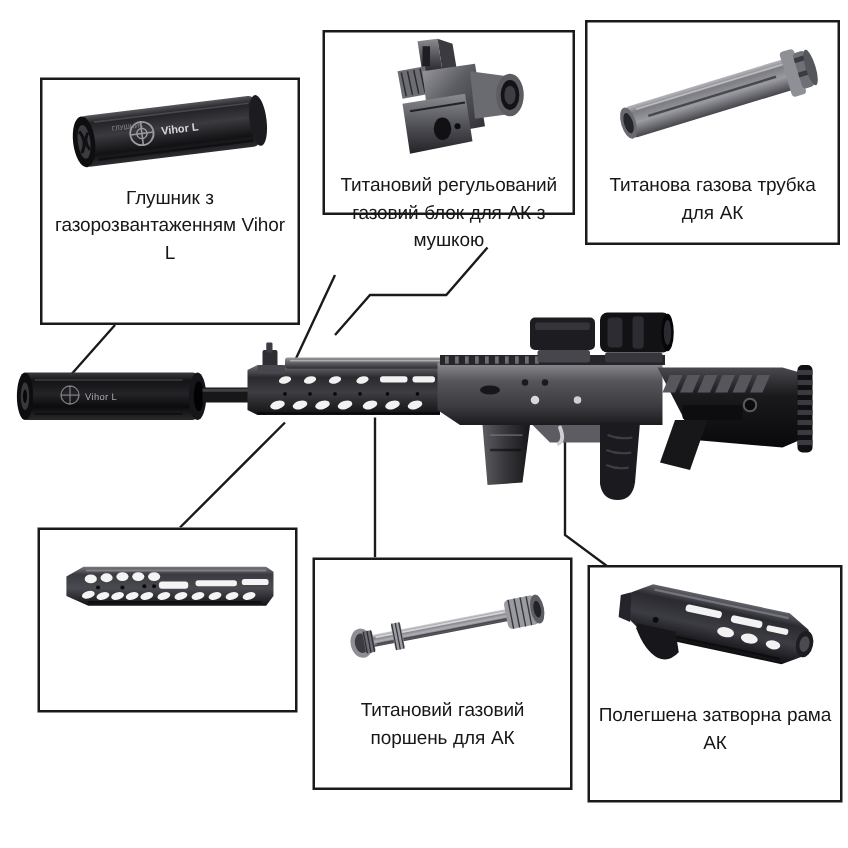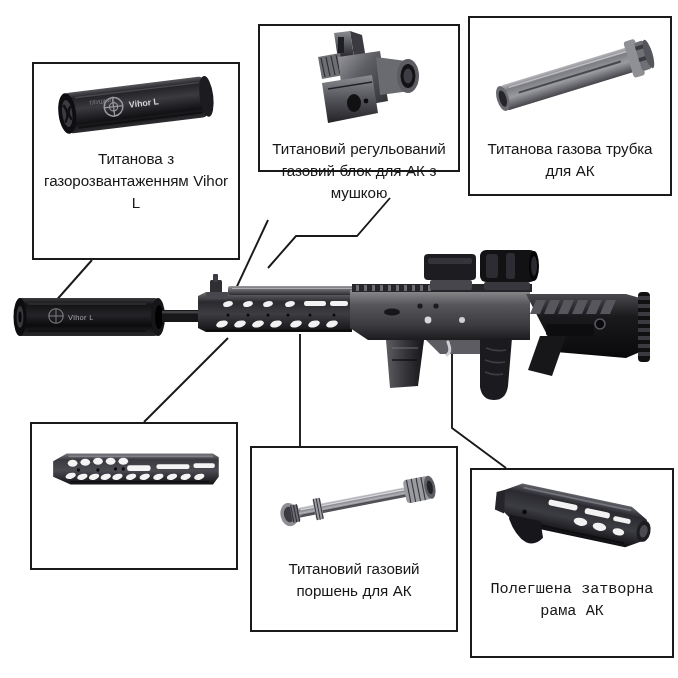--- a/index.html
+++ b/index.html
@@ -66,21 +66,21 @@
   #box-suppressor   { left: 32px;  top: 62px;  width: 208px; height: 198px; }
   #box-suppressor  .thumb   { height: 84px; }
   #box-gasblock     { left: 258px; top: 24px;  width: 202px; height: 148px; }
   #box-gasblock    .thumb   { height: 112px; }
   #box-gastube      { left: 468px; top: 16px;   width: 204px; height: 180px; }
   #box-gastube     .thumb   { height: 120px; }
   #box-handguard    { left: 30px;  top: 422px; width: 208px; height: 148px; }
   #box-handguard   .thumb   { height: 92px; }
   #box-piston       { left: 250px; top: 446px; width: 208px; height: 186px; }
   #box-piston      .thumb   { height: 110px; }
-  #box-carrier      { left: 470px; top: 468px; width: 204px; height: 190px; font-family: Liberation Mono, monospace; }
+  #box-carrier      { left: 470px; top: 452px; width: 204px; height: 190px; }
   #box-carrier     .thumb   { height: 108px; }
 
   .thumb svg { display: block; }
 </style>
 </head>
 <body>
 
 <div id="stage">
 
   <svg id="leaders" viewBox="0 0 678 678">
@@ -297,21 +297,21 @@
           <path d="M34 53 h128" stroke="#000" stroke-width="2" opacity=".45" fill="none"></path>
           <circle cx="72" cy="36" r="9.6" fill="none" stroke="#9a9aa0" stroke-width="1.5"></circle>
           <circle cx="72" cy="36" r="4.2" fill="none" stroke="#9a9aa0" stroke-width="1.2"></circle>
           <path d="M62.4 36 h19.2 M72 26.4 v19.2" stroke="#9a9aa0" stroke-width="1.3"></path>
           <text x="48" y="31" font-family="'Liberation Sans',sans-serif" font-size="5.5" fill="#8a8a90">ГЛУШНИК</text>
           <text x="88" y="39" font-family="'Liberation Sans',sans-serif" font-size="9" fill="#d5d5da" font-weight="bold">Vihor L</text>
           <ellipse cx="168" cy="37" rx="7" ry="21" fill="#1c1c20"></ellipse>
         </g>
       </svg>
     </div>
-    <div class="caption">Титанова з газорозвантаженням Vihor L</div>
+    <div class="caption">Глушник з газорозвантаженням Vihor L</div>
   </div>
 
   <div id="box-gasblock" class="callout">
     <div class="thumb">
       <svg viewBox="0 0 150 110" width="150" height="110">
         <defs>
           <linearGradient id="g1" x1="0" y1="0" x2="1" y2="1">
             <stop offset="0%" stop-color="#9b9ba1"></stop>
             <stop offset="40%" stop-color="#5e5e65"></stop>
             <stop offset="100%" stop-color="#2c2c31"></stop>

